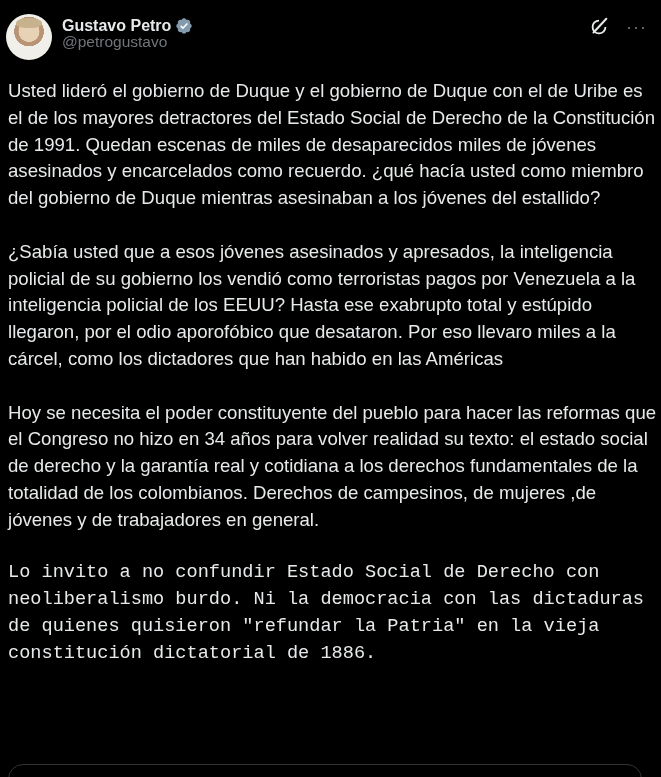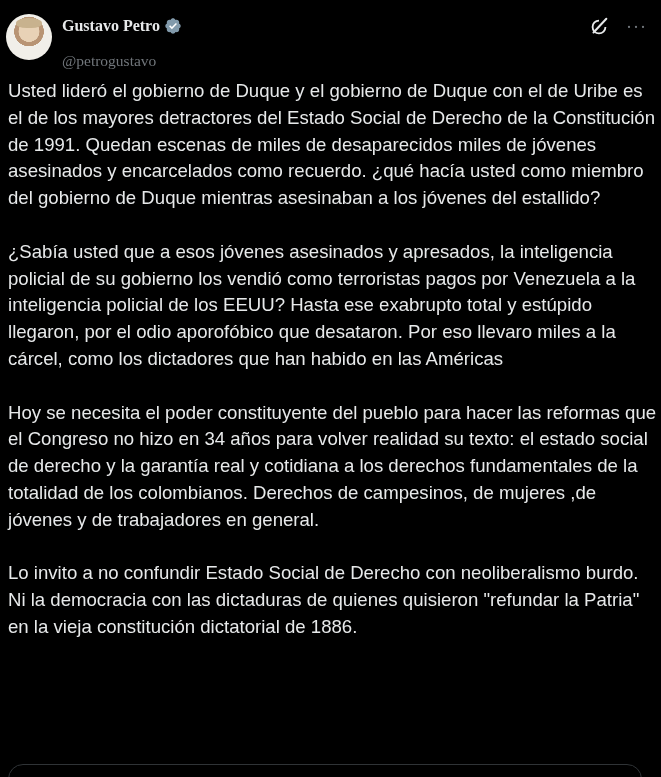--- a/index.html
+++ b/index.html
@@ -1,33 +1,33 @@
 <!DOCTYPE html>
 <html><head>
   <meta charset="utf-8">
   <style>
     * { box-sizing: border-box; margin: 0; padding: 0; }
     html, body { width: 661px; height: 777px; background: #000000; overflow: hidden; }
     body { font-family: "Liberation Sans", "DejaVu Sans", sans-serif; color: #e7e9ea; position: relative; }
-    .header { position: absolute; left: 0; top: 0; width: 661px; height: 70px; font-family: Liberation Serif, serif; }
+    .header { position: absolute; left: 0; top: 0; width: 661px; height: 70px; }
     .avatar { position: absolute; left: 6px; top: 14px; width: 46px; height: 46px; border-radius: 50%;
       background: radial-gradient(circle at 50% 38%, #e8d2b6 0 28%, #b89474 29% 40%, #f1efe9 41% 100%);
       overflow: hidden; cursor: pointer; }
     .avatar::after { content: ""; position: absolute; left: 10px; top: 4px; width: 26px; height: 10px;
       border-radius: 50% 50% 40% 40%; background: #c8b28e; }
     .name-row { position: absolute; left: 62px; top: 17px; display: flex; align-items: center; gap: 4px; }
     .display-name { font-size: 16px; font-weight: bold; color: #e7e9ea; cursor: pointer; }
     .verified { width: 18px; height: 18px; display: inline-block; }
-    .handle { position: absolute; left: 62px; top: 52px; font-size: 15.5px; color: #71767b; cursor: pointer; }
+    .handle { position: absolute; left: 62px; top: 33px; font-size: 15.5px; color: #71767b; cursor: pointer; }
     .actions { position: absolute; right: 14px; top: 16px; display: flex; align-items: center; gap: 16px; }
     .grok-icon { width: 22px; height: 22px; cursor: pointer; }
     .more-icon { font-size: 18px; color: #71767b; letter-spacing: 1px; cursor: pointer; line-height: 18px; }
     .tweet-body { position: absolute; left: 8px; top: 78px; width: 650px; font-size: 18.6px; line-height: 26.8px; color: #e7e9ea; }
     .para { margin-bottom: 26.8px; white-space: pre-wrap; }
-    .para:last-child { margin-bottom: 0; }
+    .para:last-child { margin-bottom: 0; font-family: Liberation Mono, monospace; }
     .card-edge { position: absolute; left: 8px; top: 764px; width: 634px; height: 30px;
       border: 1px solid #2f3336; border-radius: 16px; }
   </style>
 </head>
 <body>
 
 <div class="header">
   <div class="avatar"></div>
   <div class="name-row">
     <span class="display-name">Gustavo Petro</span>

